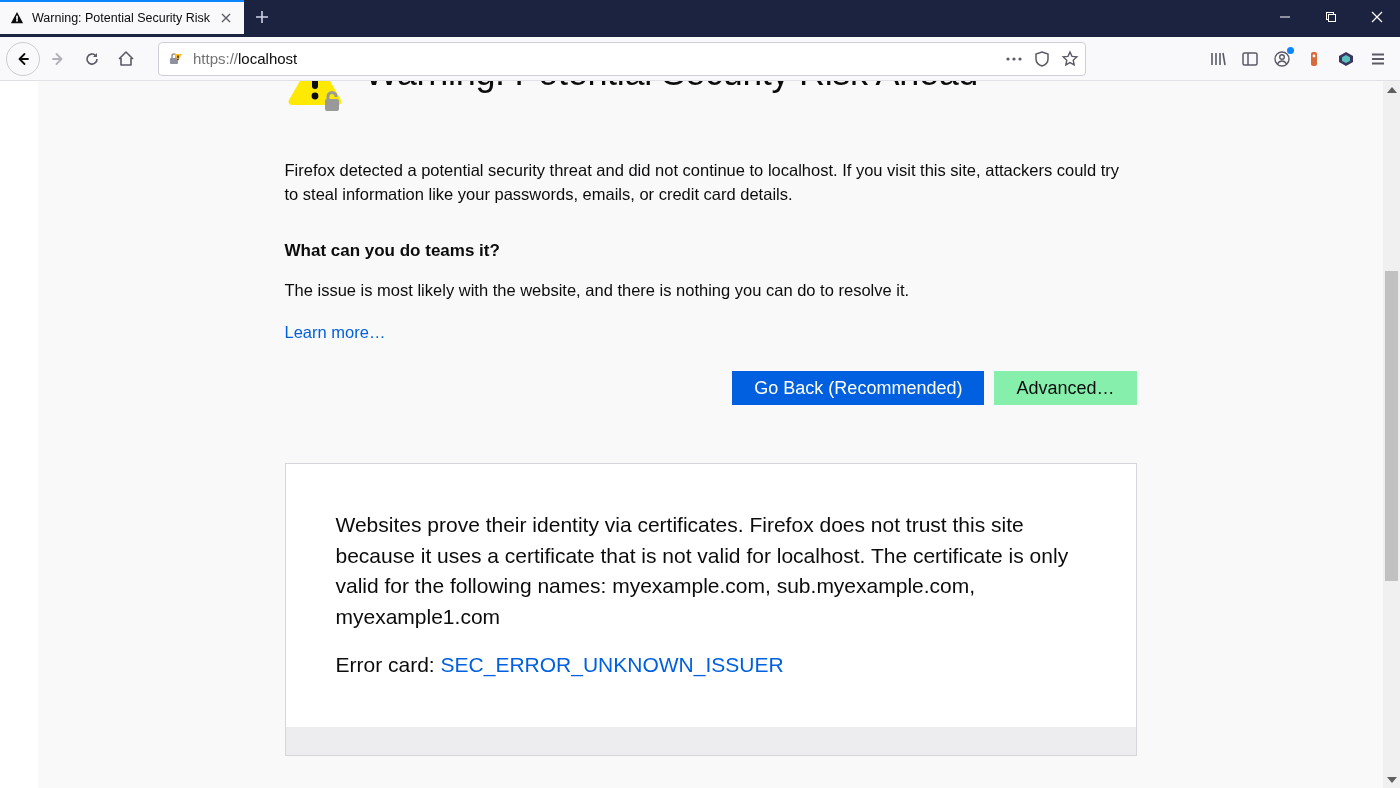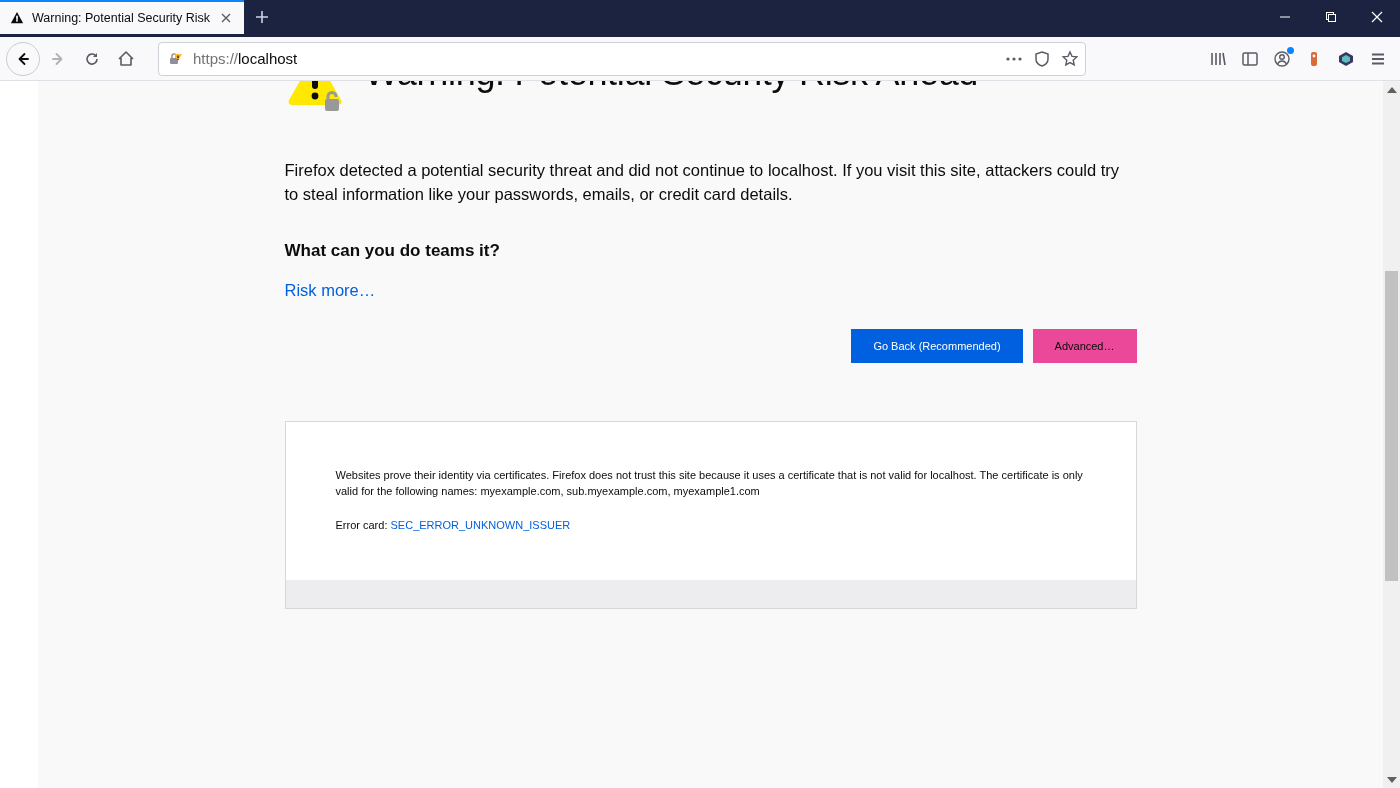--- a/index.html
+++ b/index.html
@@ -38,26 +38,26 @@
   .page { width:852px; margin:0 auto; padding-top:0; transform:translateY(-30px); }
 
   .heading-row { display:flex; align-items:flex-start; gap:26px; }
   .warn-icon { width:54px; height:54px; position:relative; flex-shrink:0; margin-top:6px; }
   h1 { font-size:36px; font-weight:400; line-height:1.2; letter-spacing:-0.3px; }
   .body-text { margin-top:48px; font-size:16.5px; line-height:1.45; }
   .body-text p { margin-bottom:18px; }
   .body-text h3 { font-size:17px; font-weight:700; margin:32px 0 16px; }
   a.link { color:#0060df; text-decoration:none; cursor:pointer; }
   .btn-row { display:flex; justify-content:flex-end; gap:10px; margin-top:26px; }
-  .btn { height:34px; padding:0 22px; font-size:11px; border:none; cursor:pointer; display:inline-flex; align-items:center; }
+  .btn { height:34px; padding:0 22px; font-size:18px; border:none; cursor:pointer; display:inline-flex; align-items:center; }
   .btn.primary { background:#0060df; color:#fff; }
-  .btn.secondary { background:#ec4899; color:#0c0c0d; }
+  .btn.secondary { background:#86efac; color:#0c0c0d; }
 
   .cert-box { border:1px solid #d7d7db; margin-top:58px; background:#fff; }
-  .cert-body { padding:46px 50px 28px; font-size:11px; line-height:1.45; }
+  .cert-body { padding:46px 50px 28px; font-size:21px; line-height:1.45; }
   .cert-body p { margin-bottom:18px; }
   .cert-footer { background:#ededf0; padding:14px 16px; display:flex; justify-content:flex-end; gap:10px; }
 
   
   .scrollbar { width:17px; background:#f0f0f0; position:relative; }
   .sb-arrow { position:absolute; left:0; width:17px; height:17px; display:flex; align-items:center; justify-content:center; color:#606060; cursor:pointer; background:#f0f0f0; }
   .sb-up { top:0; }
   .sb-down { bottom:0; }
   .sb-thumb { position:absolute; left:2px; width:13px; top:190px; height:310px; background:#c1c1c1; border-radius:0; }
 
@@ -217,21 +217,22 @@
                 <path d="M5 8V5.5a4 4 0 0 1 8 0V6" fill="none" stroke="#999" stroke-width="3"></path>
               </g>
             </svg>
           </div>
           <h1>Warning: Potential Security Risk Ahead</h1>
         </div>
 
         <div class="body-text">
           <p>Firefox detected a potential security threat and did not continue to localhost. If you visit this site, attackers could try to steal information like your passwords, emails, or credit card details.</p>
           <h3>What can you do teams it?</h3>
-          <a class="link">Risk more…</a>
+          <p>The issue is most likely with the website, and there is nothing you can do to resolve it.</p>
+          <a class="link">Learn more…</a>
 
           <div class="btn-row">
             <button class="btn primary">Go Back (Recommended)</button>
             <button class="btn secondary">Advanced…</button>
           </div>
         </div>
 
         <div class="cert-box">
           <div class="cert-body">
             <p>Websites prove their identity via certificates. Firefox does not trust this site because it uses a certificate that is not valid for localhost. The certificate is only valid for the following names: myexample.com, sub.myexample.com, myexample1.com</p>

